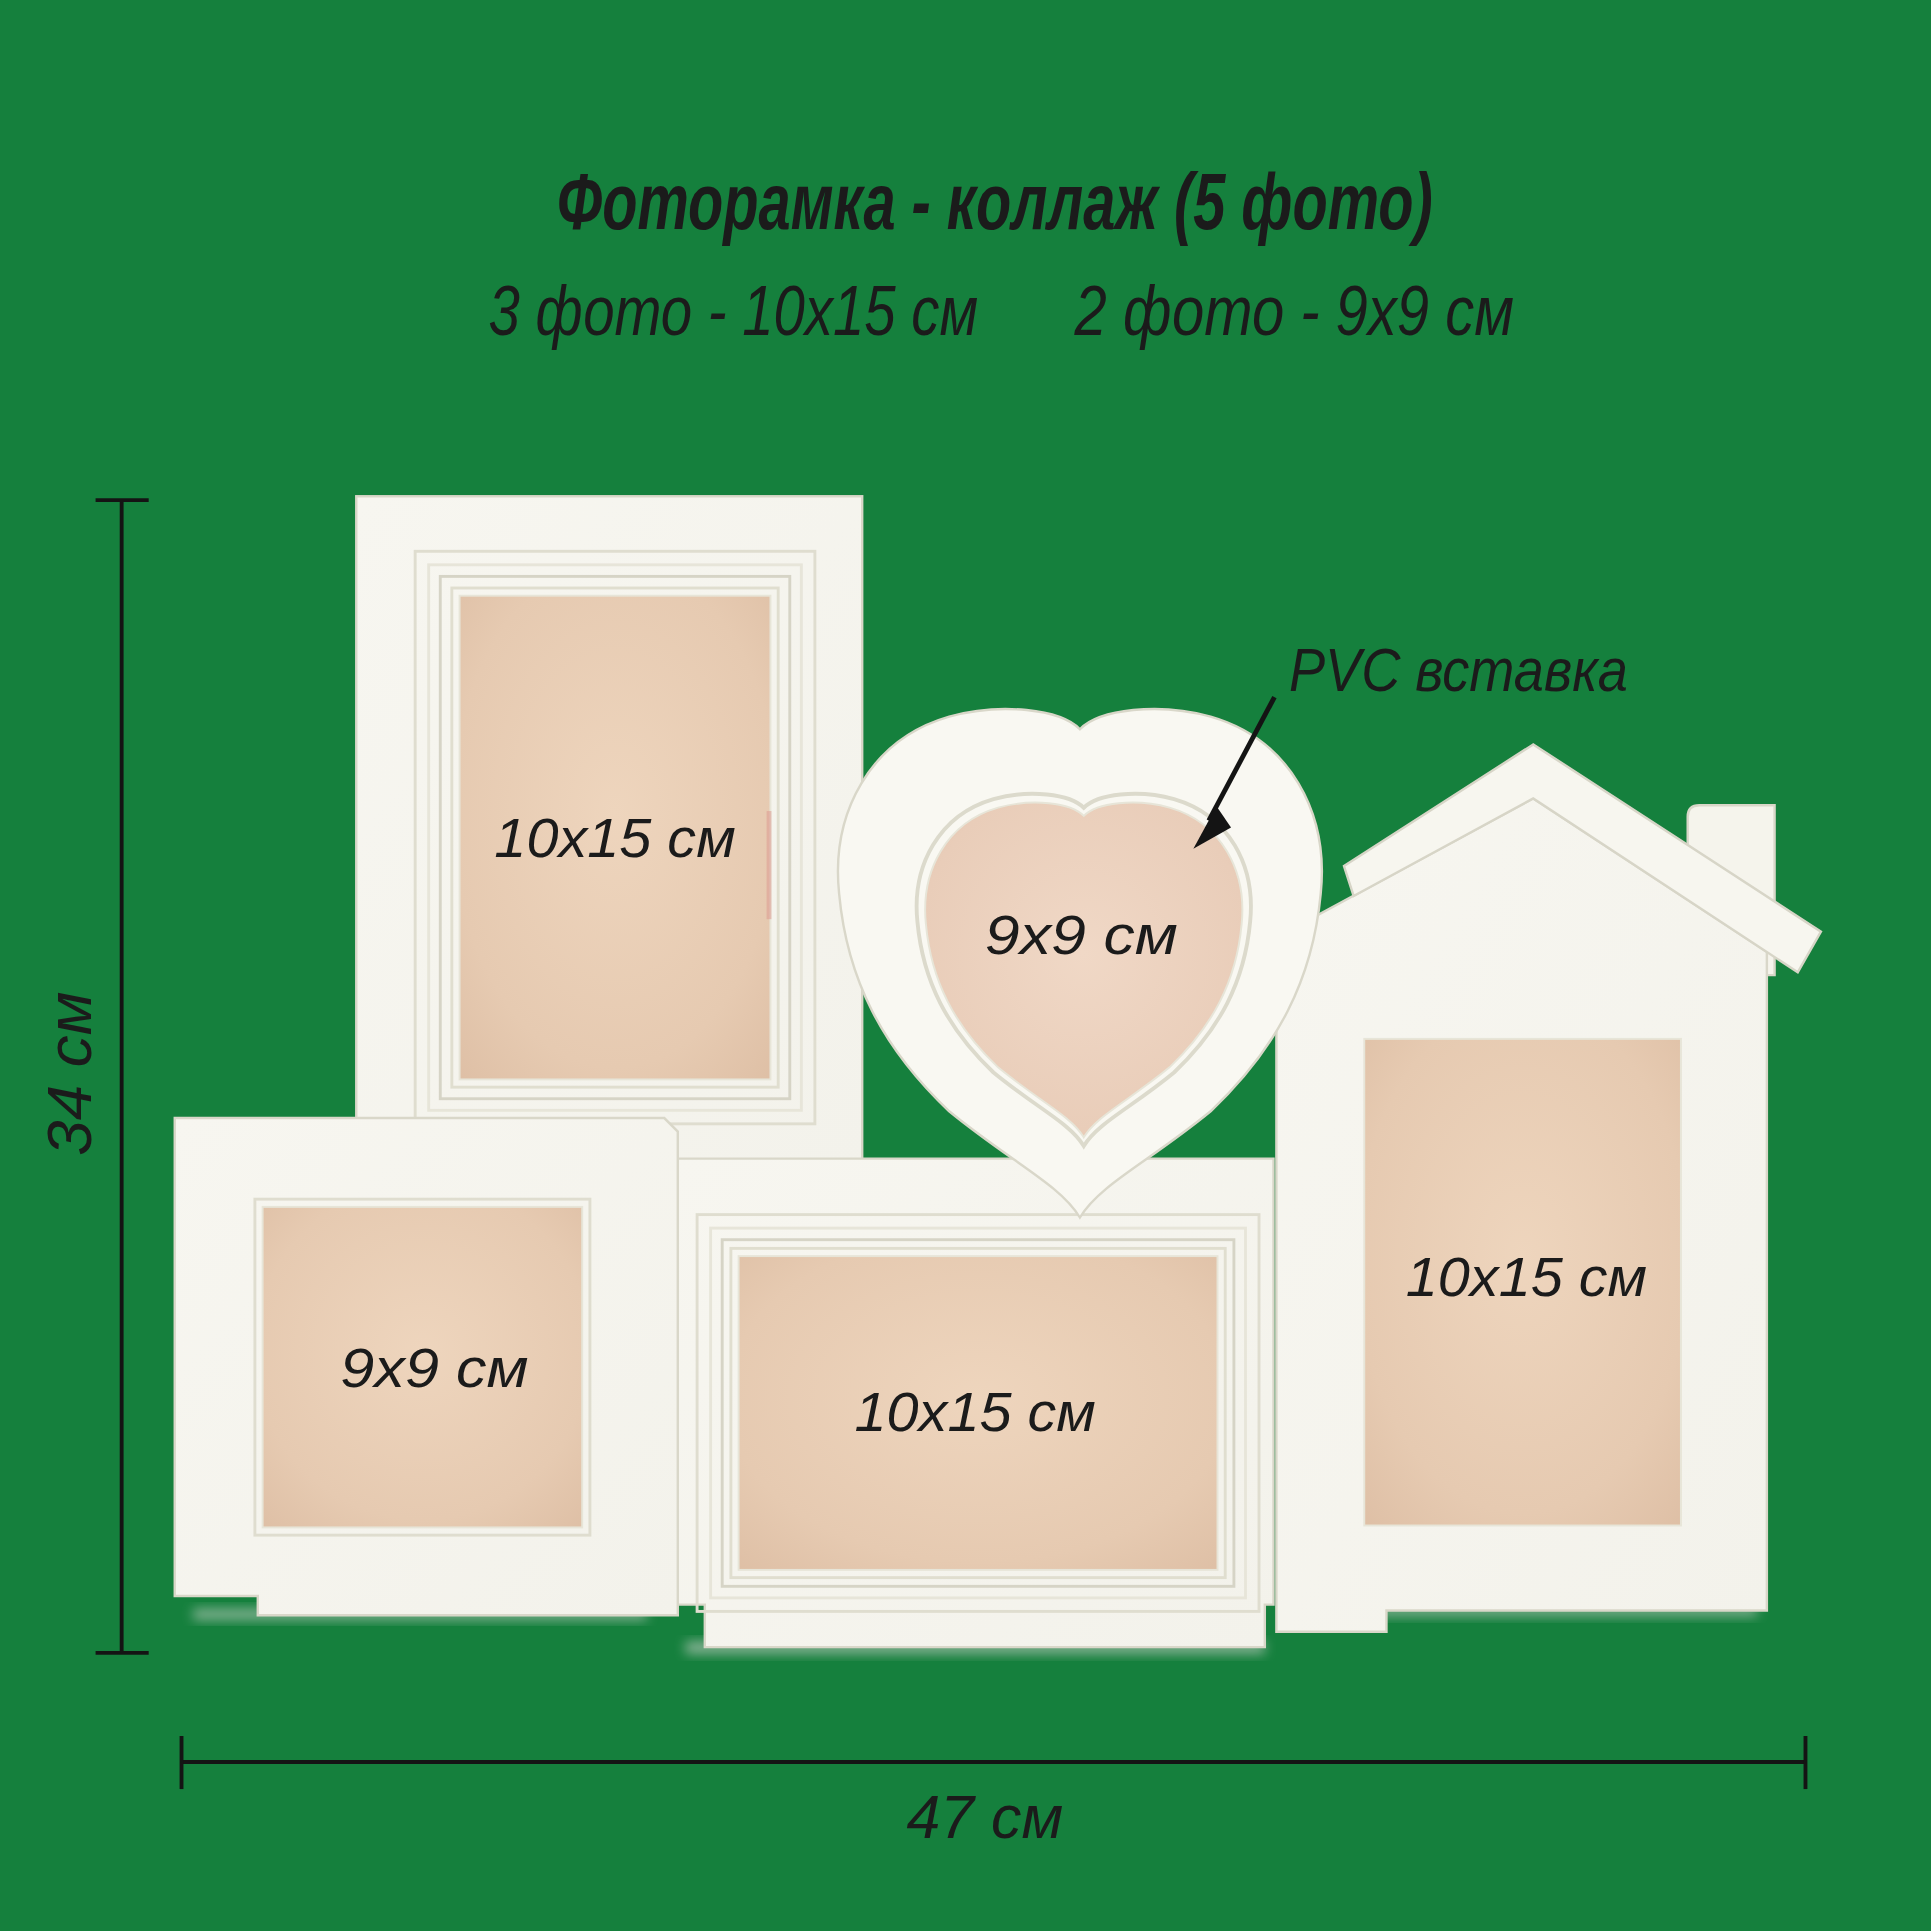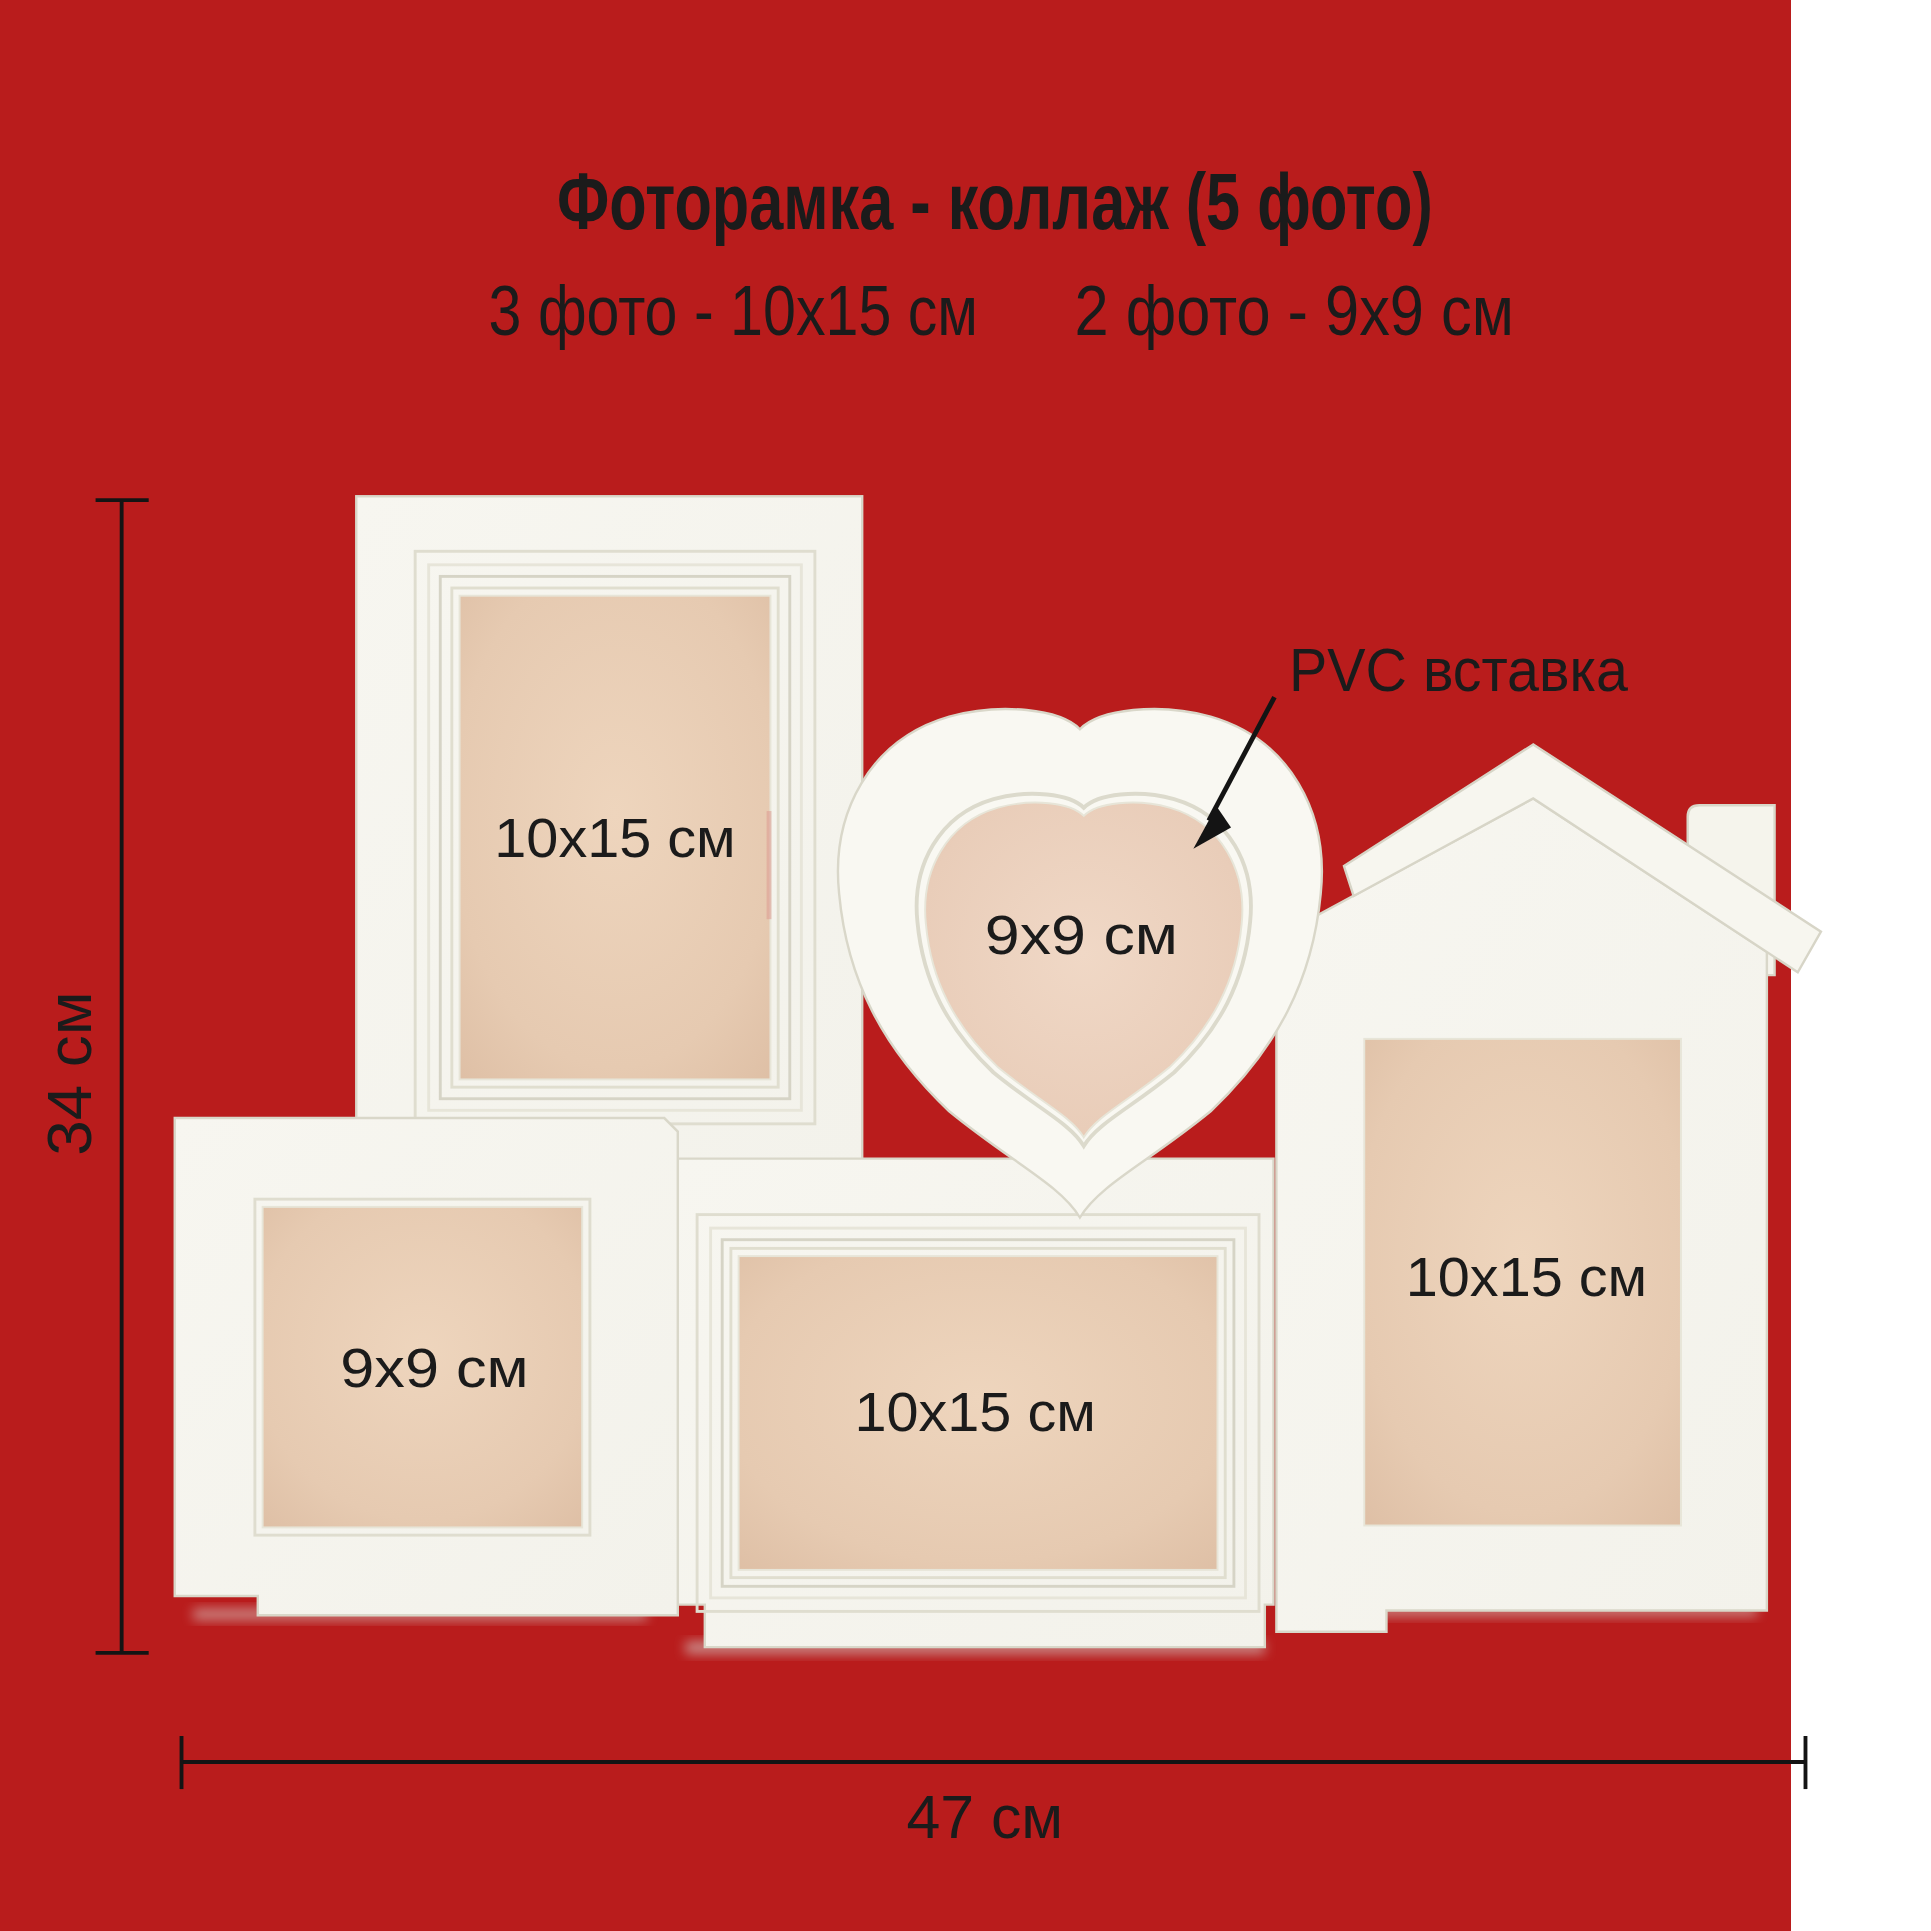--- a/index.html
+++ b/index.html
@@ -1,17 +1,17 @@
 <!DOCTYPE html>
 <html><head>
 <meta charset="utf-8">
 <style>
   html,body{margin:0;padding:0;background:#ffffff;}
-  #page{width:1791px;height:1931px;position:relative;background:#b91c1c;
-        font-family:"Liberation Sans", sans-serif;}
+  #page{width:1931px;height:1931px;position:relative;background:#15803d;
+        font-family:"Liberation Sans", sans-serif;font-style:italic;}
   svg{position:absolute;left:0;top:0;}
   text{font-family:"Liberation Sans", sans-serif;fill:#1b1b1b;}
 </style>
 </head>
 <body>
 <div id="page">
 <svg width="1931" height="1931" viewBox="0 0 2000 2000">
 <defs>
   <radialGradient id="mat" cx="0.5" cy="0.45" r="0.75">
     <stop offset="0" stop-color="#eed5bd"></stop>

